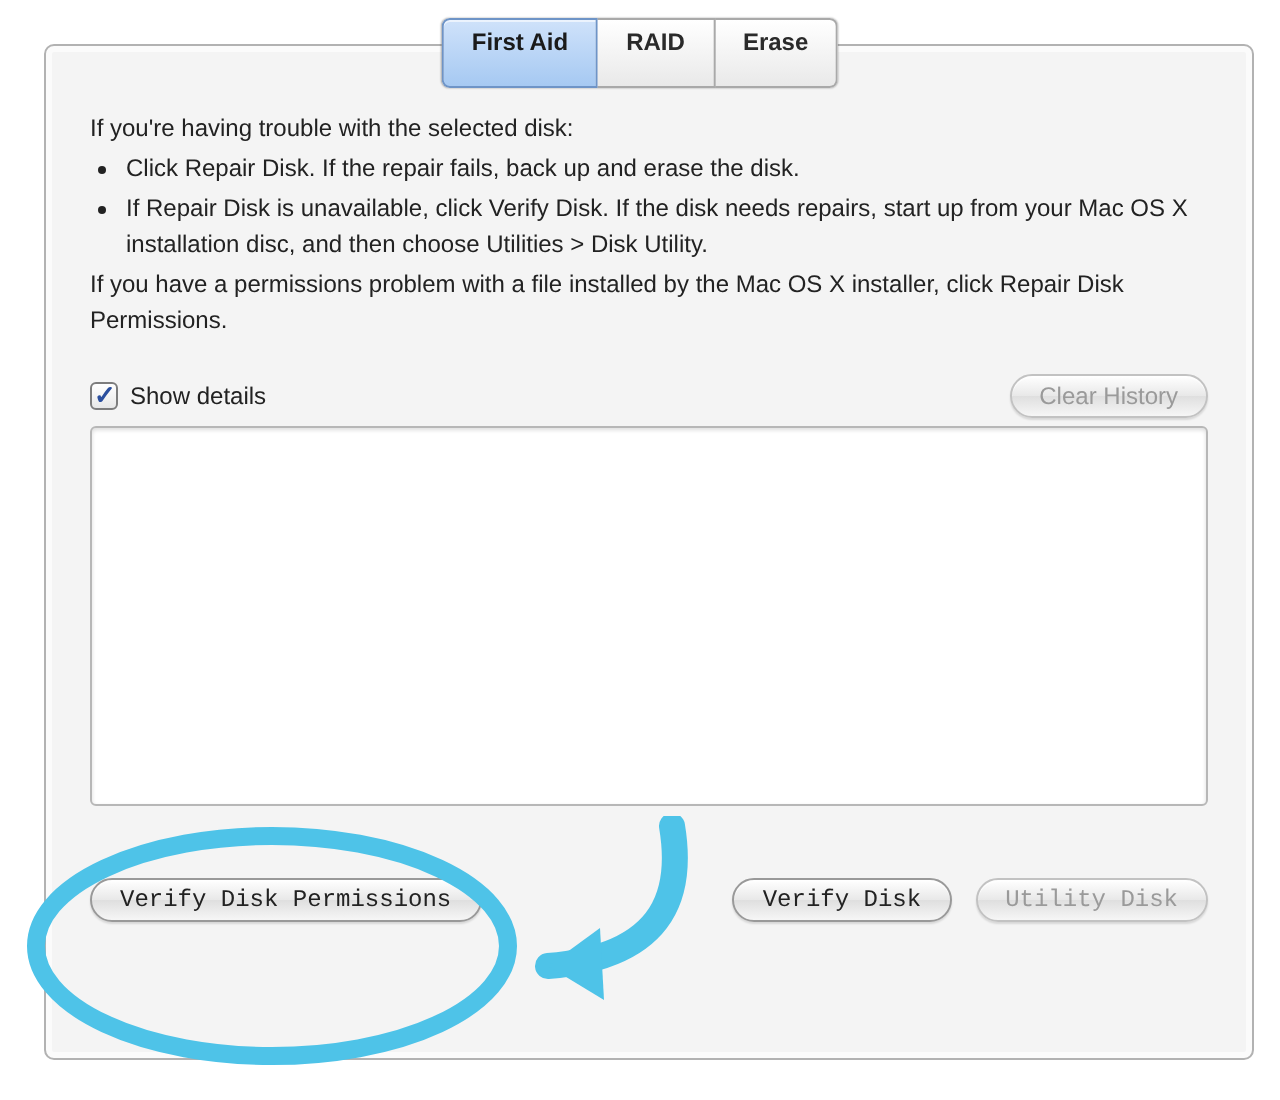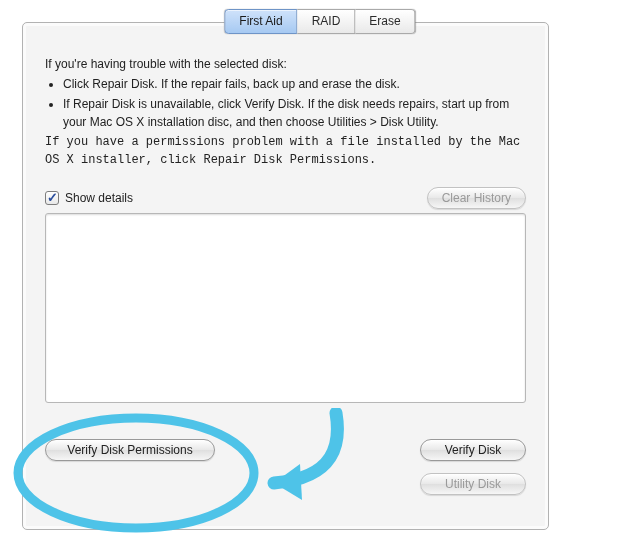--- a/index.html
+++ b/index.html
@@ -10,64 +10,65 @@
       font-size: 12px;
       color: #222;
       background: #fff;
       overflow: hidden;
       position: relative;
     }
     .panel {
       position: absolute;
       left: 22px;
       top: 22px;
-      width: 527px;
+      width: 605px;
       height: 508px;
       border: 1px solid #b2b2b2;
       border-radius: 5px;
       background: #f4f4f4;
       box-shadow: 0 0 0 3px #fbfbfb inset;
     }
     .tabs {
       position: absolute;
       top: 9px;
       left: 50%;
       transform: translateX(-50%);
       display: flex;
       border-radius: 4px;
       overflow: hidden;
       box-shadow: 0 0 1px rgba(0,0,0,.4);
       z-index: 4;
       background: #ececec;
     }
     .tab {
       font-size: 12px;
-      padding: 4px 14px 5px;
+      padding: 4px 14px 15px;
       background: linear-gradient(#ffffff,#e9e9e9);
       border: 1px solid #a9a9a9;
       border-left: none;
       cursor: default;
       color: #2a2a2a;
+      font-weight: bold;
     }
     .tab:first-child { border-left: 1px solid #9fb9d8; border-radius:4px 0 0 4px;}
     .tab:last-child  { border-radius:0 4px 4px 0; }
     .tab.selected {
       background: linear-gradient(#cfe2fa,#a6c9f2);
       border-color: #6e94c7;
       color: #1a1a1a;
       box-shadow: inset 0 1px 0 rgba(255,255,255,.6);
     }
     .content {
       padding: 32px 22px 0 22px;
     }
     .intro { line-height: 1.5; }
     .intro p { margin-bottom: 2px; }
     .intro ul { list-style: disc; padding-left: 18px; }
     .intro li { margin-bottom: 2px; }
-    .block2 { line-height:1.5;font-family:Liberation Mono, monospace;}
+    .block2 { line-height:1.5;}
     .row-details {
       margin-top: 18px;
       display: flex;
       align-items: center;
       justify-content: space-between;
     }
     .checkbox {
       display: inline-flex;
       align-items: center;
       gap: 6px;
@@ -111,21 +112,21 @@
       background: #fff;
       border: 1px solid #b7b7b7;
       border-radius: 3px;
       box-shadow: inset 0 1px 2px rgba(0,0,0,.14);
     }
     .bottom {
       margin-top: 36px;
       display: flex;
       justify-content: space-between;
     }
-    .col { display:flex; flex-direction:column; gap:12px; }
+    .col { display:flex; flex-direction:row; gap:12px;font-family:Liberation Mono, monospace; }
     .col.right { align-items: flex-start; }
     .aqua-btn.wide { min-width: 170px; }
     .aqua-btn.narrow { min-width: 106px; }
     .annotation {
       position: absolute;
       left: 6px;
       top: 408px;
       width: 340px;
       height: 130px;
       pointer-events: none;

